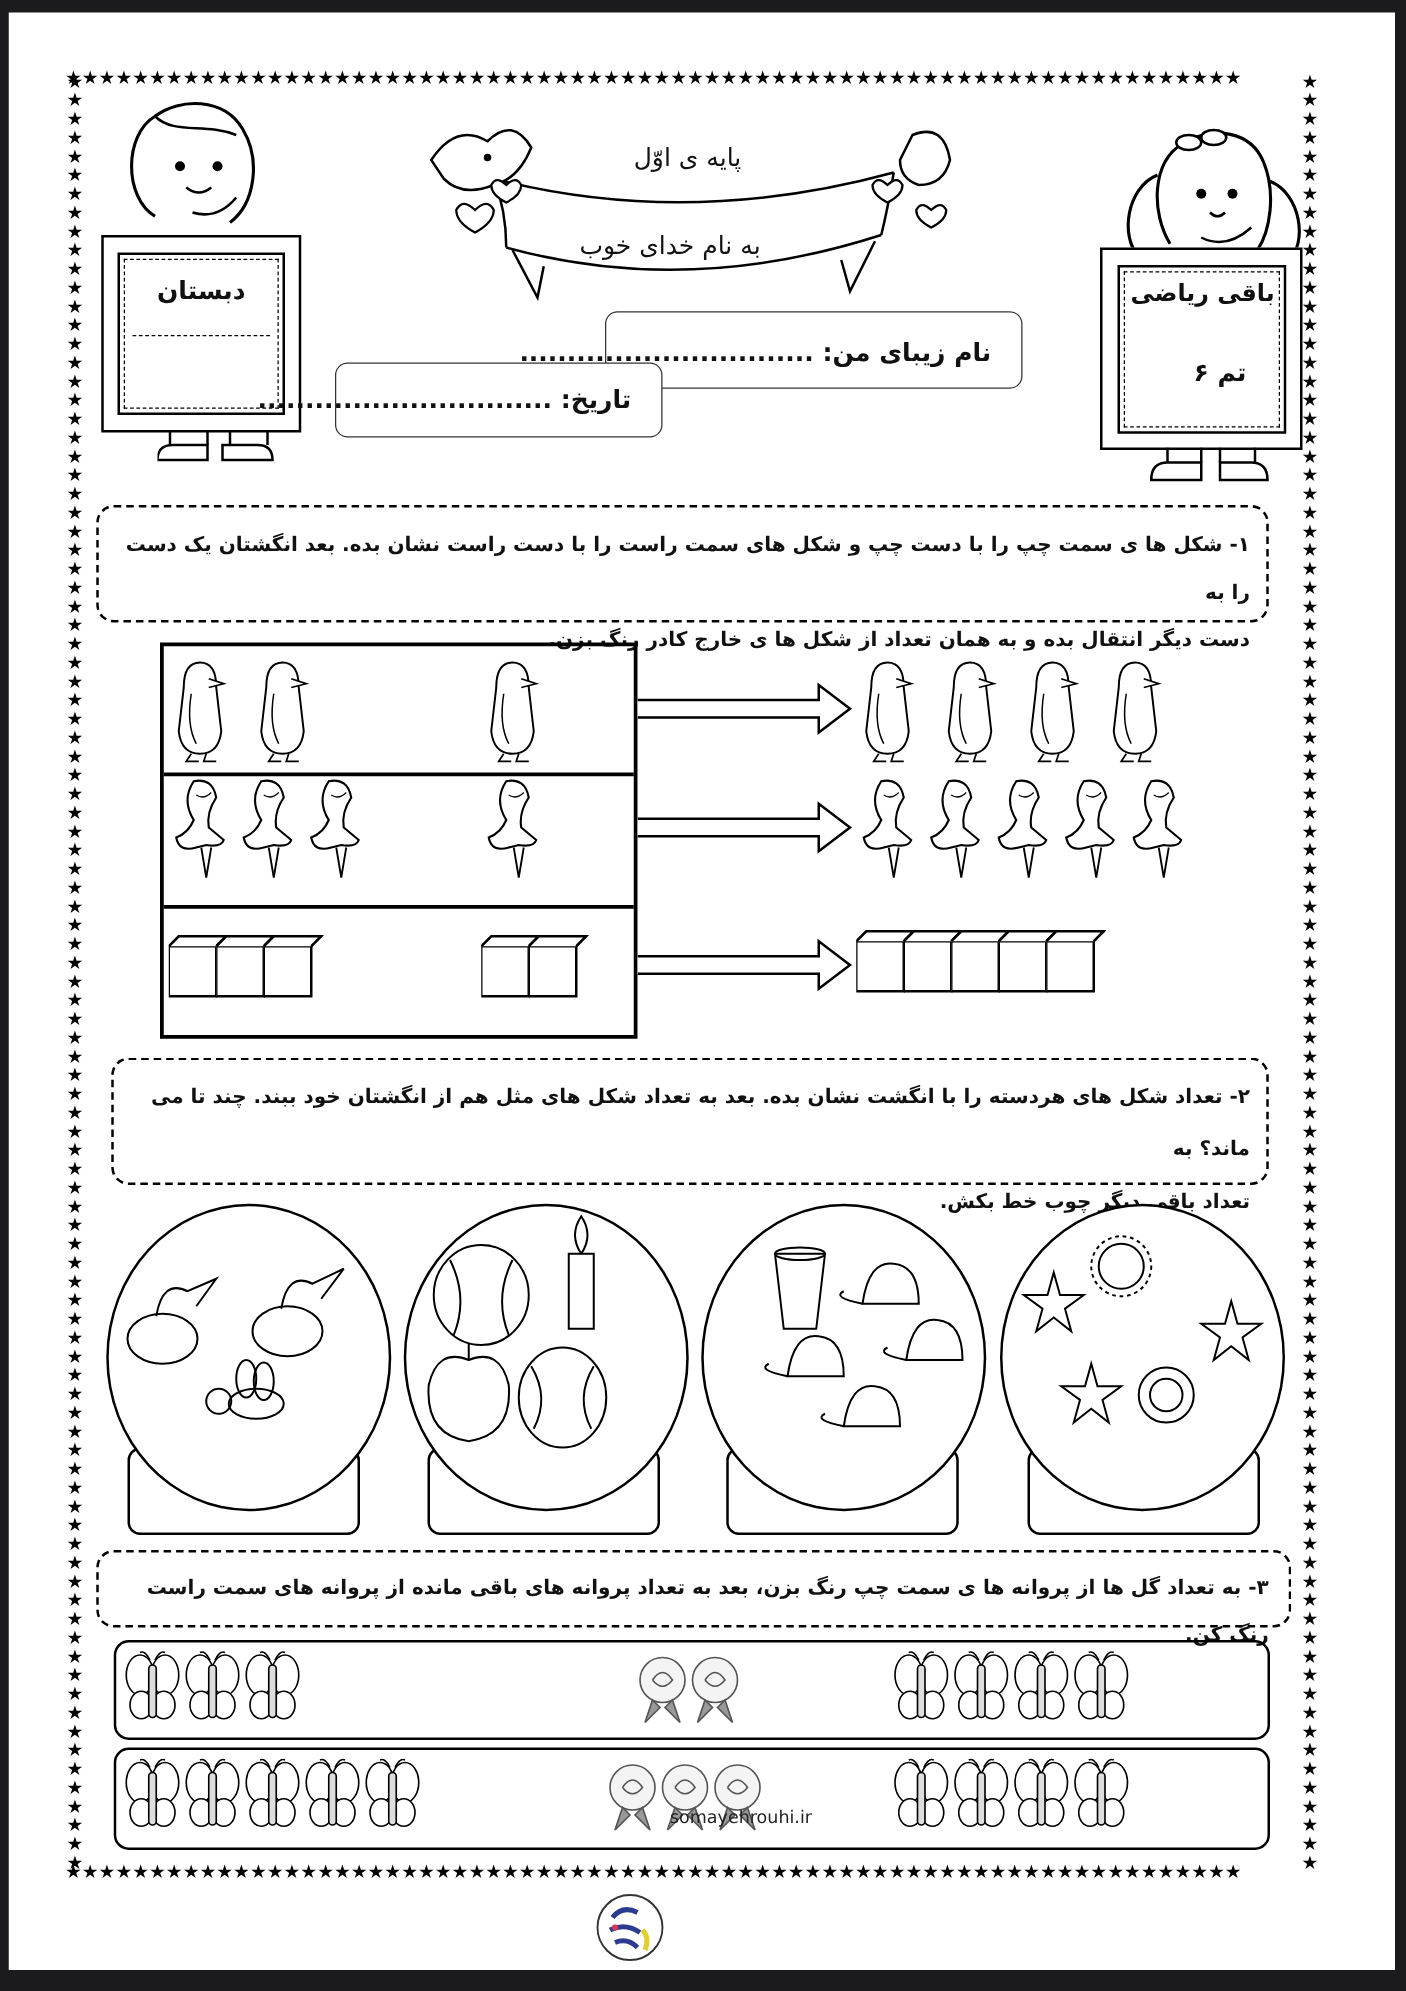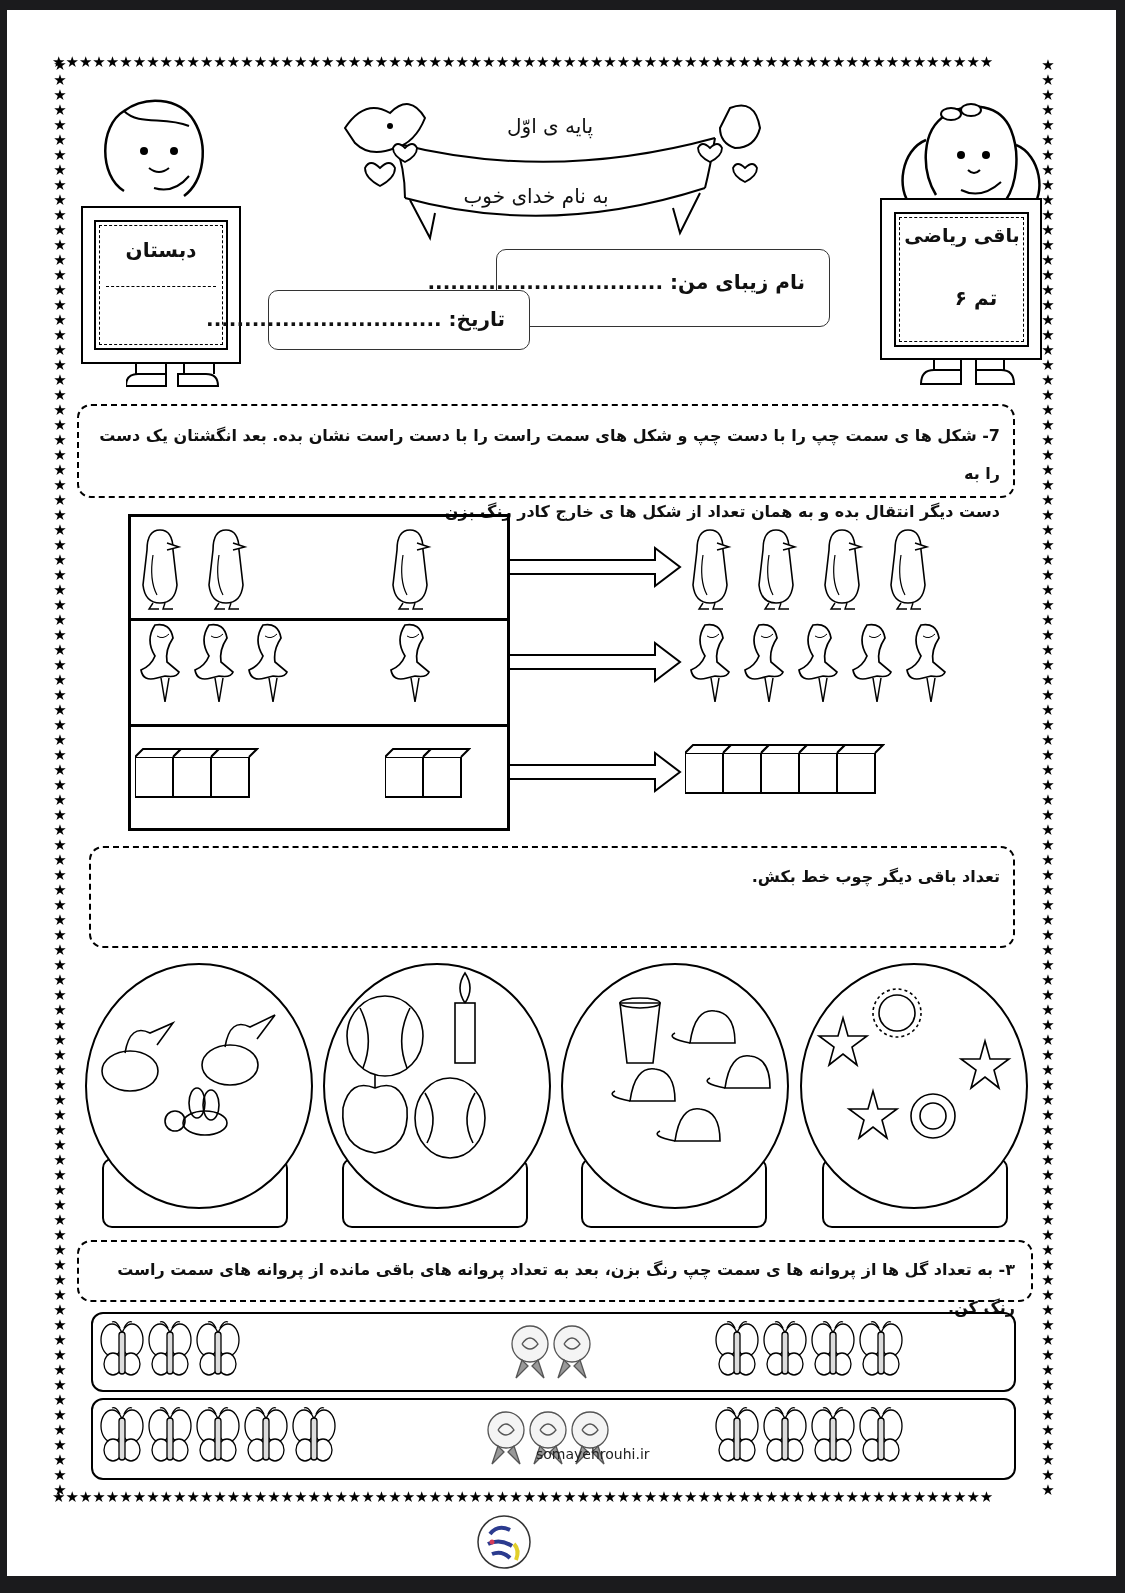--- a/index.html
+++ b/index.html
@@ -34,21 +34,21 @@
 </head>
 <body>
 
 <div class="sheet"></div>
 
 <div class="stars h" style="top:55px;" id="stars-top">★★★★★★★★★★★★★★★★★★★★★★★★★★★★★★★★★★★★★★★★★★★★★★★★★★★★★★★★★★★★★★★★★★★★★★</div>
 <div class="stars h" style="top:1490px;" id="stars-bottom">★★★★★★★★★★★★★★★★★★★★★★★★★★★★★★★★★★★★★★★★★★★★★★★★★★★★★★★★★★★★★★★★★★★★★★</div>
 <div class="stars v" style="left:52px;" id="stars-left">★★★★★★★★★★★★★★★★★★★★★★★★★★★★★★★★★★★★★★★★★★★★★★★★★★★★★★★★★★★★★★★★★★★★★★★★★★★★★★★★★★★★★★★★★★★★★★★★</div>
 <div class="stars v" style="left:1040px;" id="stars-right">★★★★★★★★★★★★★★★★★★★★★★★★★★★★★★★★★★★★★★★★★★★★★★★★★★★★★★★★★★★★★★★★★★★★★★★★★★★★★★★★★★★★★★★★★★★★★★★★</div>
 
-<div class="kid" style="left:66px; top:96px; width:180px; height:290px;">
+<div class="kid" style="left:66px; top:78px; width:180px; height:290px;">
   <svg class="abs" style="left:28px; top:0;" width="120" height="110">
     <path d="M30 95 C5 80 5 30 30 15 C50 0 85 0 100 25 C115 50 110 85 90 100" fill="none" stroke="#000" stroke-width="2.5"></path>
     <path d="M30 15 C45 30 70 20 95 30" fill="none" stroke="#000" stroke-width="2"></path>
     <circle cx="50" cy="55" r="4" fill="#000"></circle>
       <circle cx="80" cy="55" r="4" fill="#000"></circle>
     <path d="M55 72 Q65 80 75 72" fill="none" stroke="#000" stroke-width="2"></path>
     <path d="M60 92 Q80 98 95 80" fill="none" stroke="#000" stroke-width="2"></path>
   </svg>
   <div class="board" style="left:15px; top:110px; width:160px; height:158px;"></div>
   <div class="board-inner" style="left:28px; top:124px; width:134px; height:130px;"></div>
@@ -93,30 +93,30 @@
   <circle cx="55" cy="38" r="3" fill="#000"></circle>
   <path d="M395 20 Q420 10 425 40 Q420 60 400 60 Q385 55 385 40 Z" fill="#fff" stroke="#000" stroke-width="2"></path>
   <path d="M45 80 q-10-10 -15 0 q0 10 15 18 q15 -8 15 -18 q-5 -10 -15 0z" fill="#fff" stroke="#000" stroke-width="1.8"></path>
   <path d="M70 60 q-8-8 -12 0 q0 8 12 14 q12 -6 12 -14 q-4 -8 -12 0z" fill="#fff" stroke="#000" stroke-width="1.8"></path>
   <path d="M375 60 q-8-8 -12 0 q0 8 12 14 q12 -6 12 -14 q-4 -8 -12 0z" fill="#fff" stroke="#000" stroke-width="1.8"></path>
   <path d="M410 80 q-8-8 -12 0 q0 8 12 14 q12 -6 12 -14 q-4 -8 -12 0z" fill="#fff" stroke="#000" stroke-width="1.8"></path>
 </svg>
 <div class="banner-text rtl" style="left:335px; top:114px;">پایه ی اوّل</div>
 <div class="banner-text rtl" style="left:321px; top:184px;">به نام خدای خوب</div>
 
-<div class="field" style="left:496px; top:249px; width:334px; height:78px;">
+<div class="field" style="left:484px; top:249px; width:334px; height:62px;">
   <div class="lbl rtl" style="right:24px; top:20px;">نام زیبای من: ...............................</div>
 </div>
 <div class="field" style="left:268px; top:290px; width:262px; height:60px; z-index:3;">
   <div class="lbl rtl" style="right:24px; top:16px;">تاریخ: ...............................</div>
 </div>
 
 <div class="dash-box" style="left:77px; top:404px; width:938px; height:94px;"></div>
 <div class="instr" style="left:90px; top:417px; width:910px;">
-  <div>7- شکل ها ی سمت چپ را با دست چپ و شکل های سمت راست را با دست راست نشان بده. بعد انگشتان یک دست را به</div>
+  <div>۱- شکل ها ی سمت چپ را با دست چپ و شکل های سمت راست را با دست راست نشان بده. بعد انگشتان یک دست را به</div>
   <div>دست دیگر انتقال بده و  به همان  تعداد از شکل ها ی خارج کادر رنگ بزن.</div>
 </div>
 
 <div class="ex1-table">
   <div class="ex1-row" style="top:0; height:104px;"></div>
   <div class="ex1-row" style="top:104px; height:106px;"></div>
 </div>
 <div id="ex1-items">
     <svg width="50" height="88" style="position: absolute; left: 135px; top: 525px;">
       <path d="M25 5 Q12 5 12 25 L8 60 Q10 78 25 78 Q40 78 42 60 L38 25 Q38 5 25 5 Z" fill="#fff" stroke="#000" stroke-width="1.6"></path>
@@ -250,20 +250,21 @@
 <svg class="arrow" style="left:510px; top:545px;" width="175" height="300">
   <g fill="#fff" stroke="#000" stroke-width="2">
     <path d="M0 15 H145 V3 L170 22 L145 41 V29 H0"></path>
     <path d="M0 110 H145 V98 L170 117 L145 136 V124 H0"></path>
     <path d="M0 220 H145 V208 L170 227 L145 246 V234 H0"></path>
   </g>
 </svg>
 
 <div class="dash-box" style="left:89px; top:846px; width:926px; height:102px;"></div>
 <div class="instr" style="left:100px; top:856px; width:900px; line-height:42px;">
+  <div>۲- تعداد شکل های هردسته را با انگشت نشان بده. بعد به تعداد شکل های مثل هم از انگشتان خود ببند. چند تا می ماند؟ به</div>
   <div>تعداد باقی دیگر چوب خط بکش.</div>
 </div>
 
 <div class="circle" style="left:85px; top:963px;"></div>
 <div class="circle" style="left:323px; top:963px;"></div>
 <div class="circle" style="left:561px; top:963px;"></div>
 <div class="circle" style="left:800px; top:963px;"></div>
 <div class="ansbox" style="left:102px; top:1158px;"></div>
 <div class="ansbox" style="left:342px; top:1158px;"></div>
 <div class="ansbox" style="left:581px; top:1158px;"></div>

